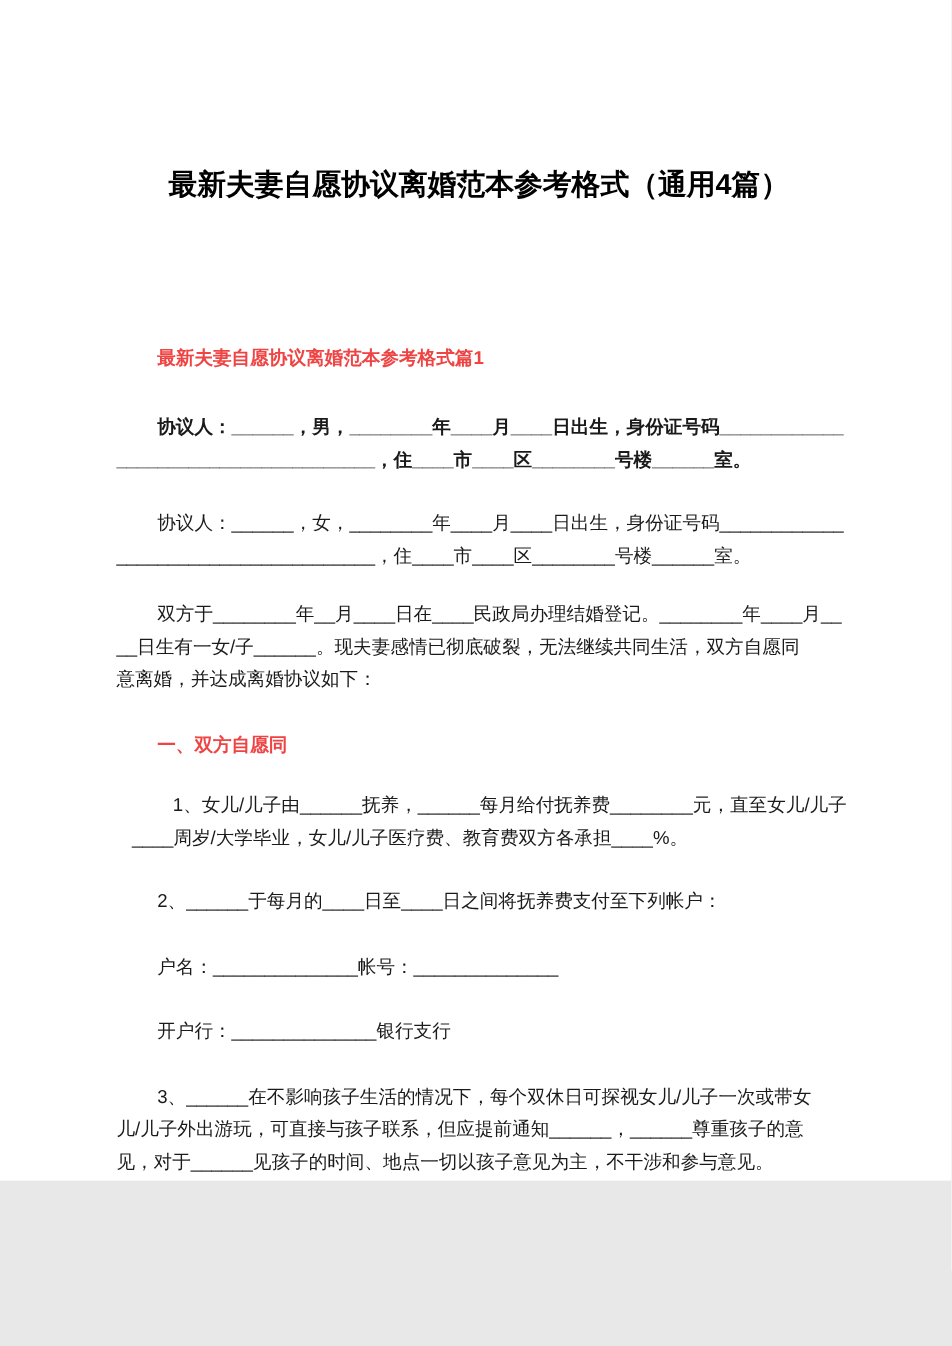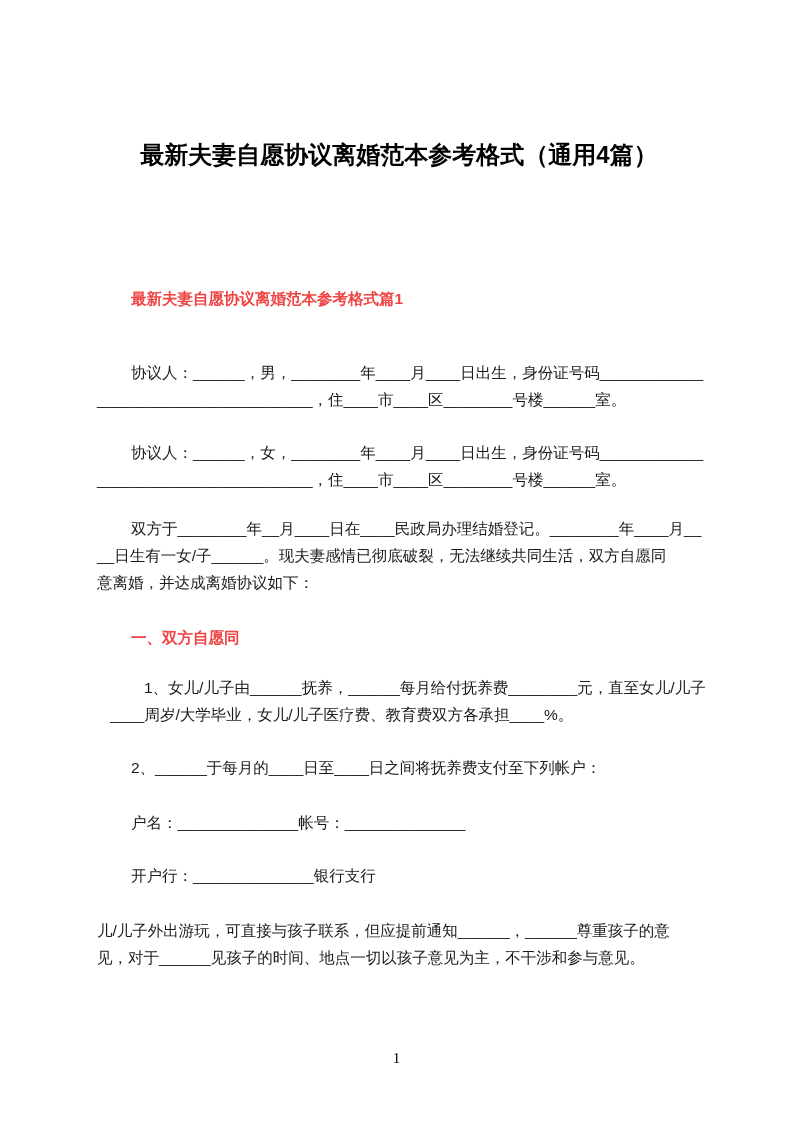--- a/index.html
+++ b/index.html
@@ -1,18 +1,18 @@
 <!DOCTYPE html>
 <html><head>
 <meta charset="utf-8">
 <style>
   html,body{margin:0;padding:0;background:#e8e8e8;}
   .page{
     position:relative;
-    width:793px;height:1122px;
+    width:793px;height:984px;
     margin:0 auto;
     background:#ffffff;
     overflow:hidden;
     font-family:"Liberation Sans","DejaVu Sans",sans-serif;
     color:#1a1a1a;
   }
   .content{
     position:absolute;
     left:97px;top:0;
     width:604px;
@@ -30,21 +30,21 @@
     font-size:15.5px;
     line-height:27px;
     white-space:nowrap;
   }
   .fl{padding-left:34px;}
   .h2,.h3{font-weight:700;color:#ef4444;}
   .mt22{margin-top:22px;}
   .mt23{margin-top:23px;margin-left:13px;}
   .mt26{margin-top:26px;}
   .mt28{margin-top:28px;}
-  .mt31{margin-top:47px;}
+  .mt31{margin-top:31px;font-weight:bold;}
   .mt115{margin-top:115px;}
   .pageno{
     position:absolute;
     left:0;right:0;
     top:1046px;
     text-align:center;
     font-family:"Liberation Serif","DejaVu Serif",serif;
     font-size:15px;
     line-height:24px;
     color:#000;
@@ -89,20 +89,21 @@
 
     <div class="para mt28">
       <div class="ln fl">户名：______________帐号：______________</div>
     </div>
 
     <div class="para mt26">
       <div class="ln fl">开户行：______________银行支行</div>
     </div>
 
     <div class="para mt28">
+      <div class="ln fl">3、______在不影响孩子生活的情况下，每个双休日可探视女儿/儿子一次或带女</div>
       <div class="ln">儿/儿子外出游玩，可直接与孩子联系，但应提前通知______，______尊重孩子的意</div>
       <div class="ln">见，对于______见孩子的时间、地点一切以孩子意见为主，不干涉和参与意见。</div>
     </div>
 
   </div>
 
   <div class="pageno">1</div>
 </div>
 
 </body></html>

